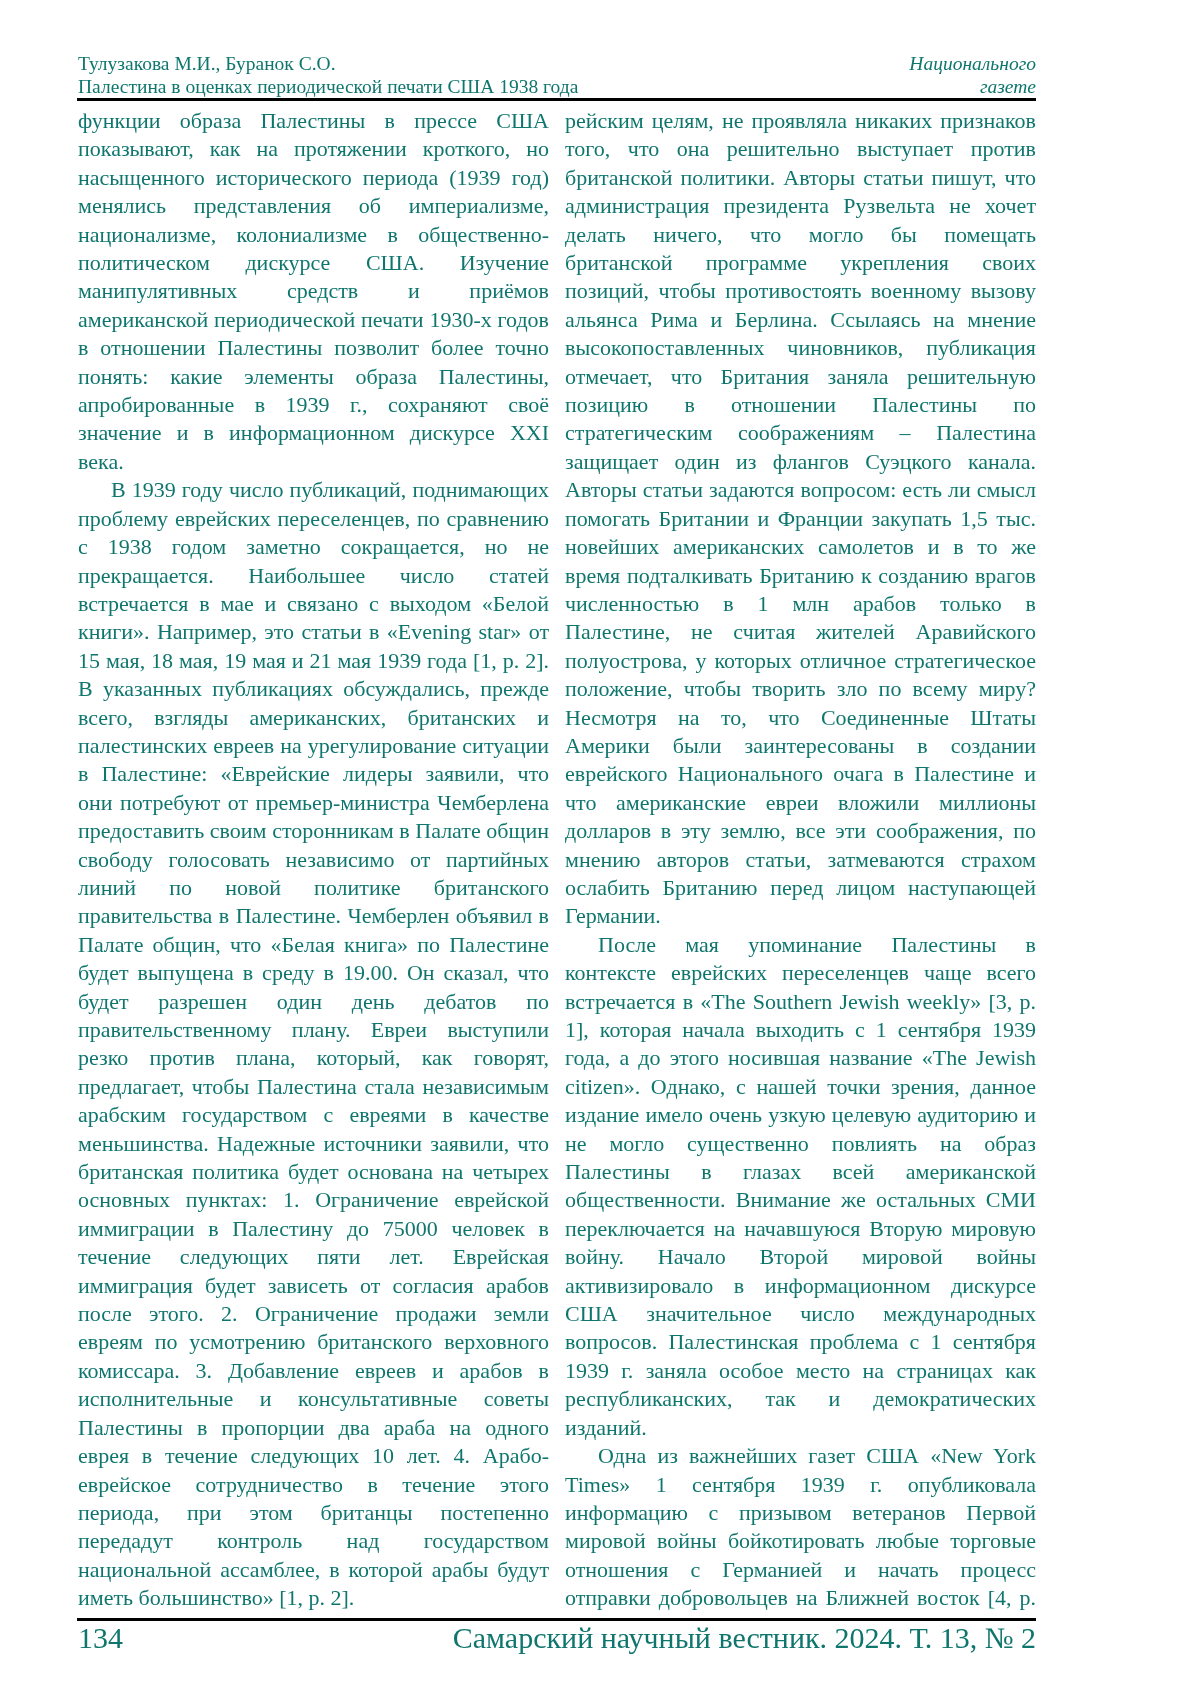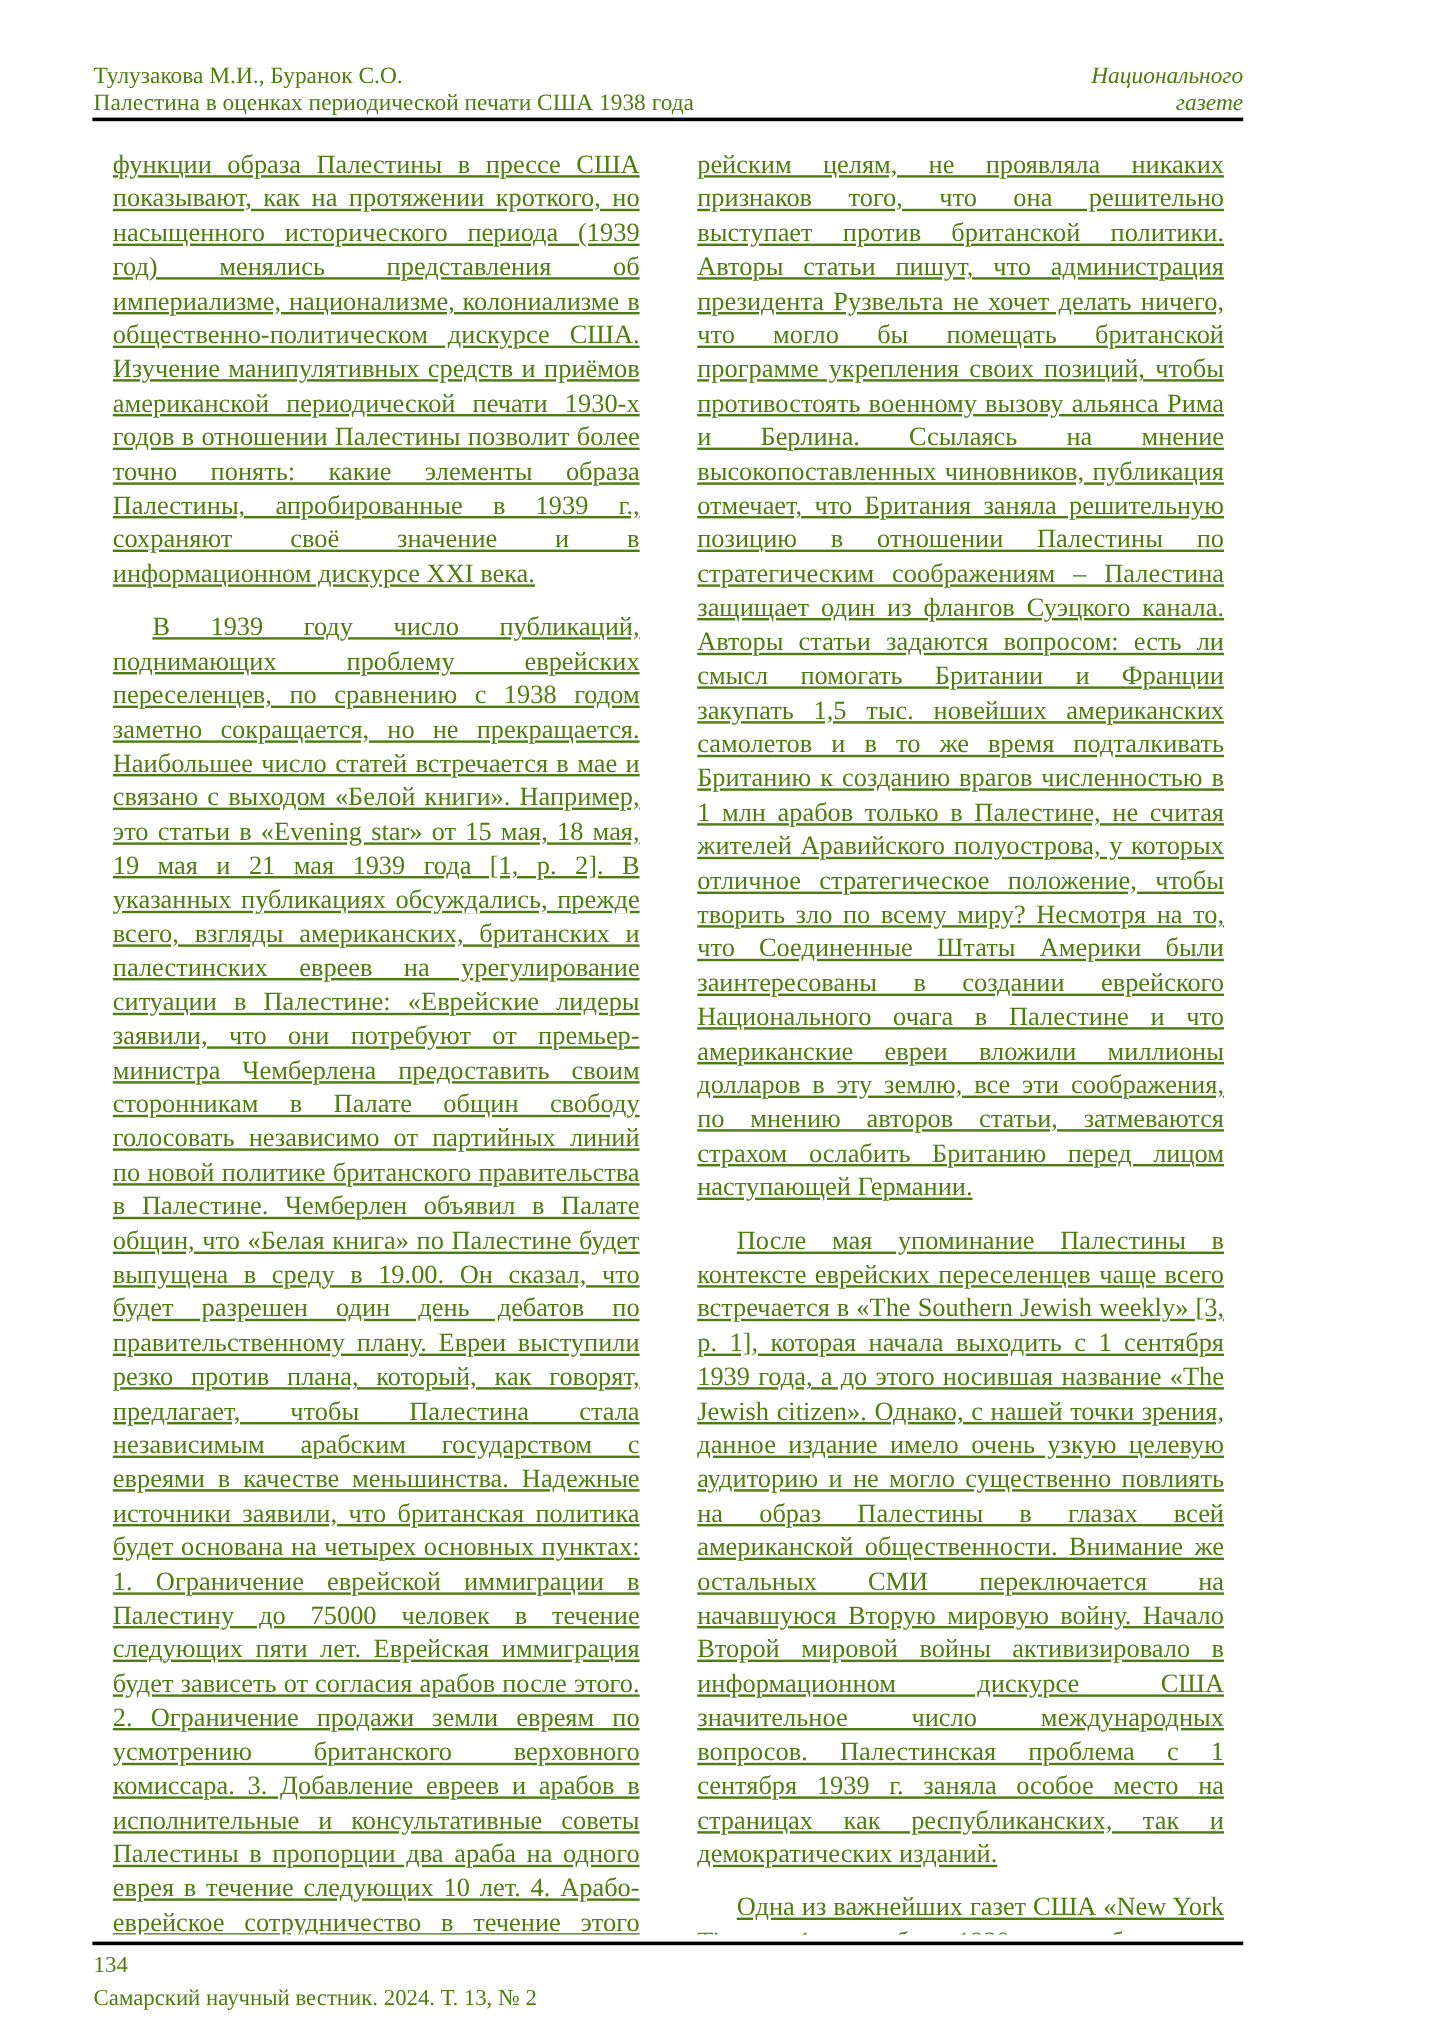--- a/index.html
+++ b/index.html
@@ -5,21 +5,21 @@
   html, body {
     margin: 0;
     padding: 0;
     background: #ffffff;
   }
   .page {
     position: relative;
     width: 1200px;
     height: 1697px;
     background: #ffffff;
-    color: #4d7c0f;
+    color: #0f766e;
     font-family: "Liberation Serif", "DejaVu Serif", serif;
     overflow: hidden;
   }
   
   .page-header {
     position: absolute;
     left: 78px;
     top: 52px;
     width: 958px;
     display: flex;
@@ -53,38 +53,36 @@
   .col {
     width: 471px;
     height: 100%;
     overflow: hidden;
     font-size: 22px;
     line-height: 28.4px;
     text-align: justify;
     hyphens: auto;
   }
   .col p {
-    margin: 16px;
+    margin: 0;
     padding: 0;
     text-indent: 33px;
-    text-decoration: underline;
   }
   .col p.noindent { text-indent: 0; }
   
   .footer-rule { top: 1618px; }
   .page-footer {
     position: absolute;
     left: 78px;
     top: 1624px;
     width: 958px;
     display: flex;
     justify-content: space-between;
-    font-size: 19px;
+    font-size: 30px;
     line-height: 28px;
-    flex-direction: column;
   }
 </style>
 </head>
 <body>
 
 <div class="page">
 
   <header class="page-header">
     <div class="header-left">
       <div>Тулузакова М.И., Буранок С.О.</div>

